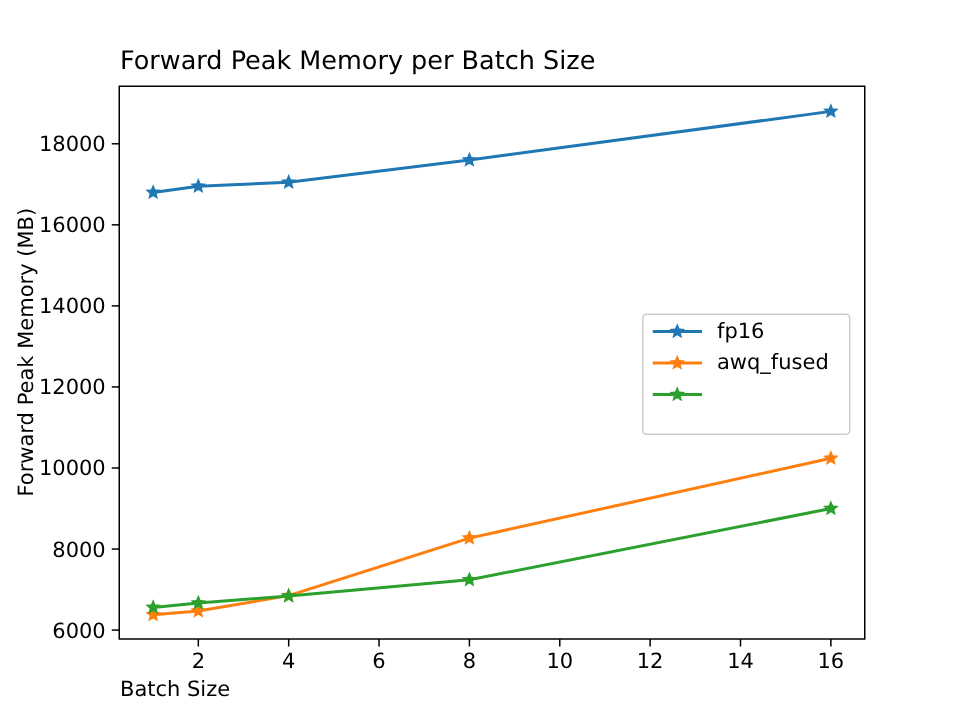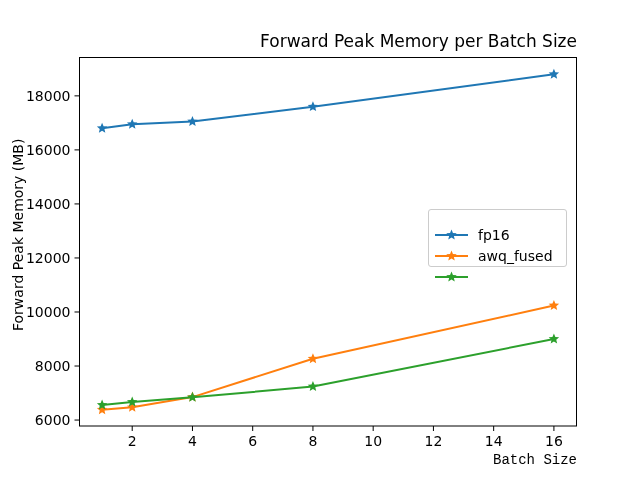--- a/index.html
+++ b/index.html
@@ -2,35 +2,35 @@
 <html><head>
 <meta charset="utf-8">
 <style>
   html,body{margin:0;padding:0;background:#ffffff;}
   .figure{
     position:relative;width:640px;height:480px;background:#ffffff;
     font-family:"DejaVu Sans", sans-serif;color:#000000;overflow:hidden;
   }
   #plot{position:absolute;left:0;top:0;}
   .title{
-    position:absolute;left:80px;width:497px;top:33px;text-align:right;
+    position:absolute;left:80px;width:497px;top:33px;text-align:left;
     font-size:17px;line-height:17px;color:#000000;white-space:nowrap;
   }
   .ylabel{
     position:absolute;left:9px;top:331px;transform:rotate(-90deg);
     transform-origin:0 0;font-size:14px;line-height:18px;white-space:nowrap;
   }
   .xlabel{
-    position:absolute;left:80px;width:497px;top:452px;text-align:right;
-    font-size:14px;line-height:17px;font-family:Liberation Mono, monospace;
+    position:absolute;left:80px;width:497px;top:452px;text-align:left;
+    font-size:14px;line-height:17px;
   }
   .legend{
-    position:absolute;left:428px;top:209px;width:139px;height:58px;
+    position:absolute;left:428px;top:209px;width:139px;height:81px;
     border:1px solid #cccccc;border-radius:3px;background:rgba(255,255,255,0.9);
-    padding:14px 0 0 6px;box-sizing:border-box;
+    padding:0 0 0 6px;box-sizing:border-box;
   }
   .legend-row{display:flex;align-items:center;height:21px;}
   .swatch{width:40px;height:16px;margin-right:3px;flex:0 0 auto;}
   .legend-label{font-size:14px;line-height:16px;color:#000000;white-space:nowrap;}
   text.tick{font-family:"DejaVu Sans", sans-serif;font-size:14px;fill:#000000;}
 </style>
 </head>
 <body>
 
 <div class="figure">

